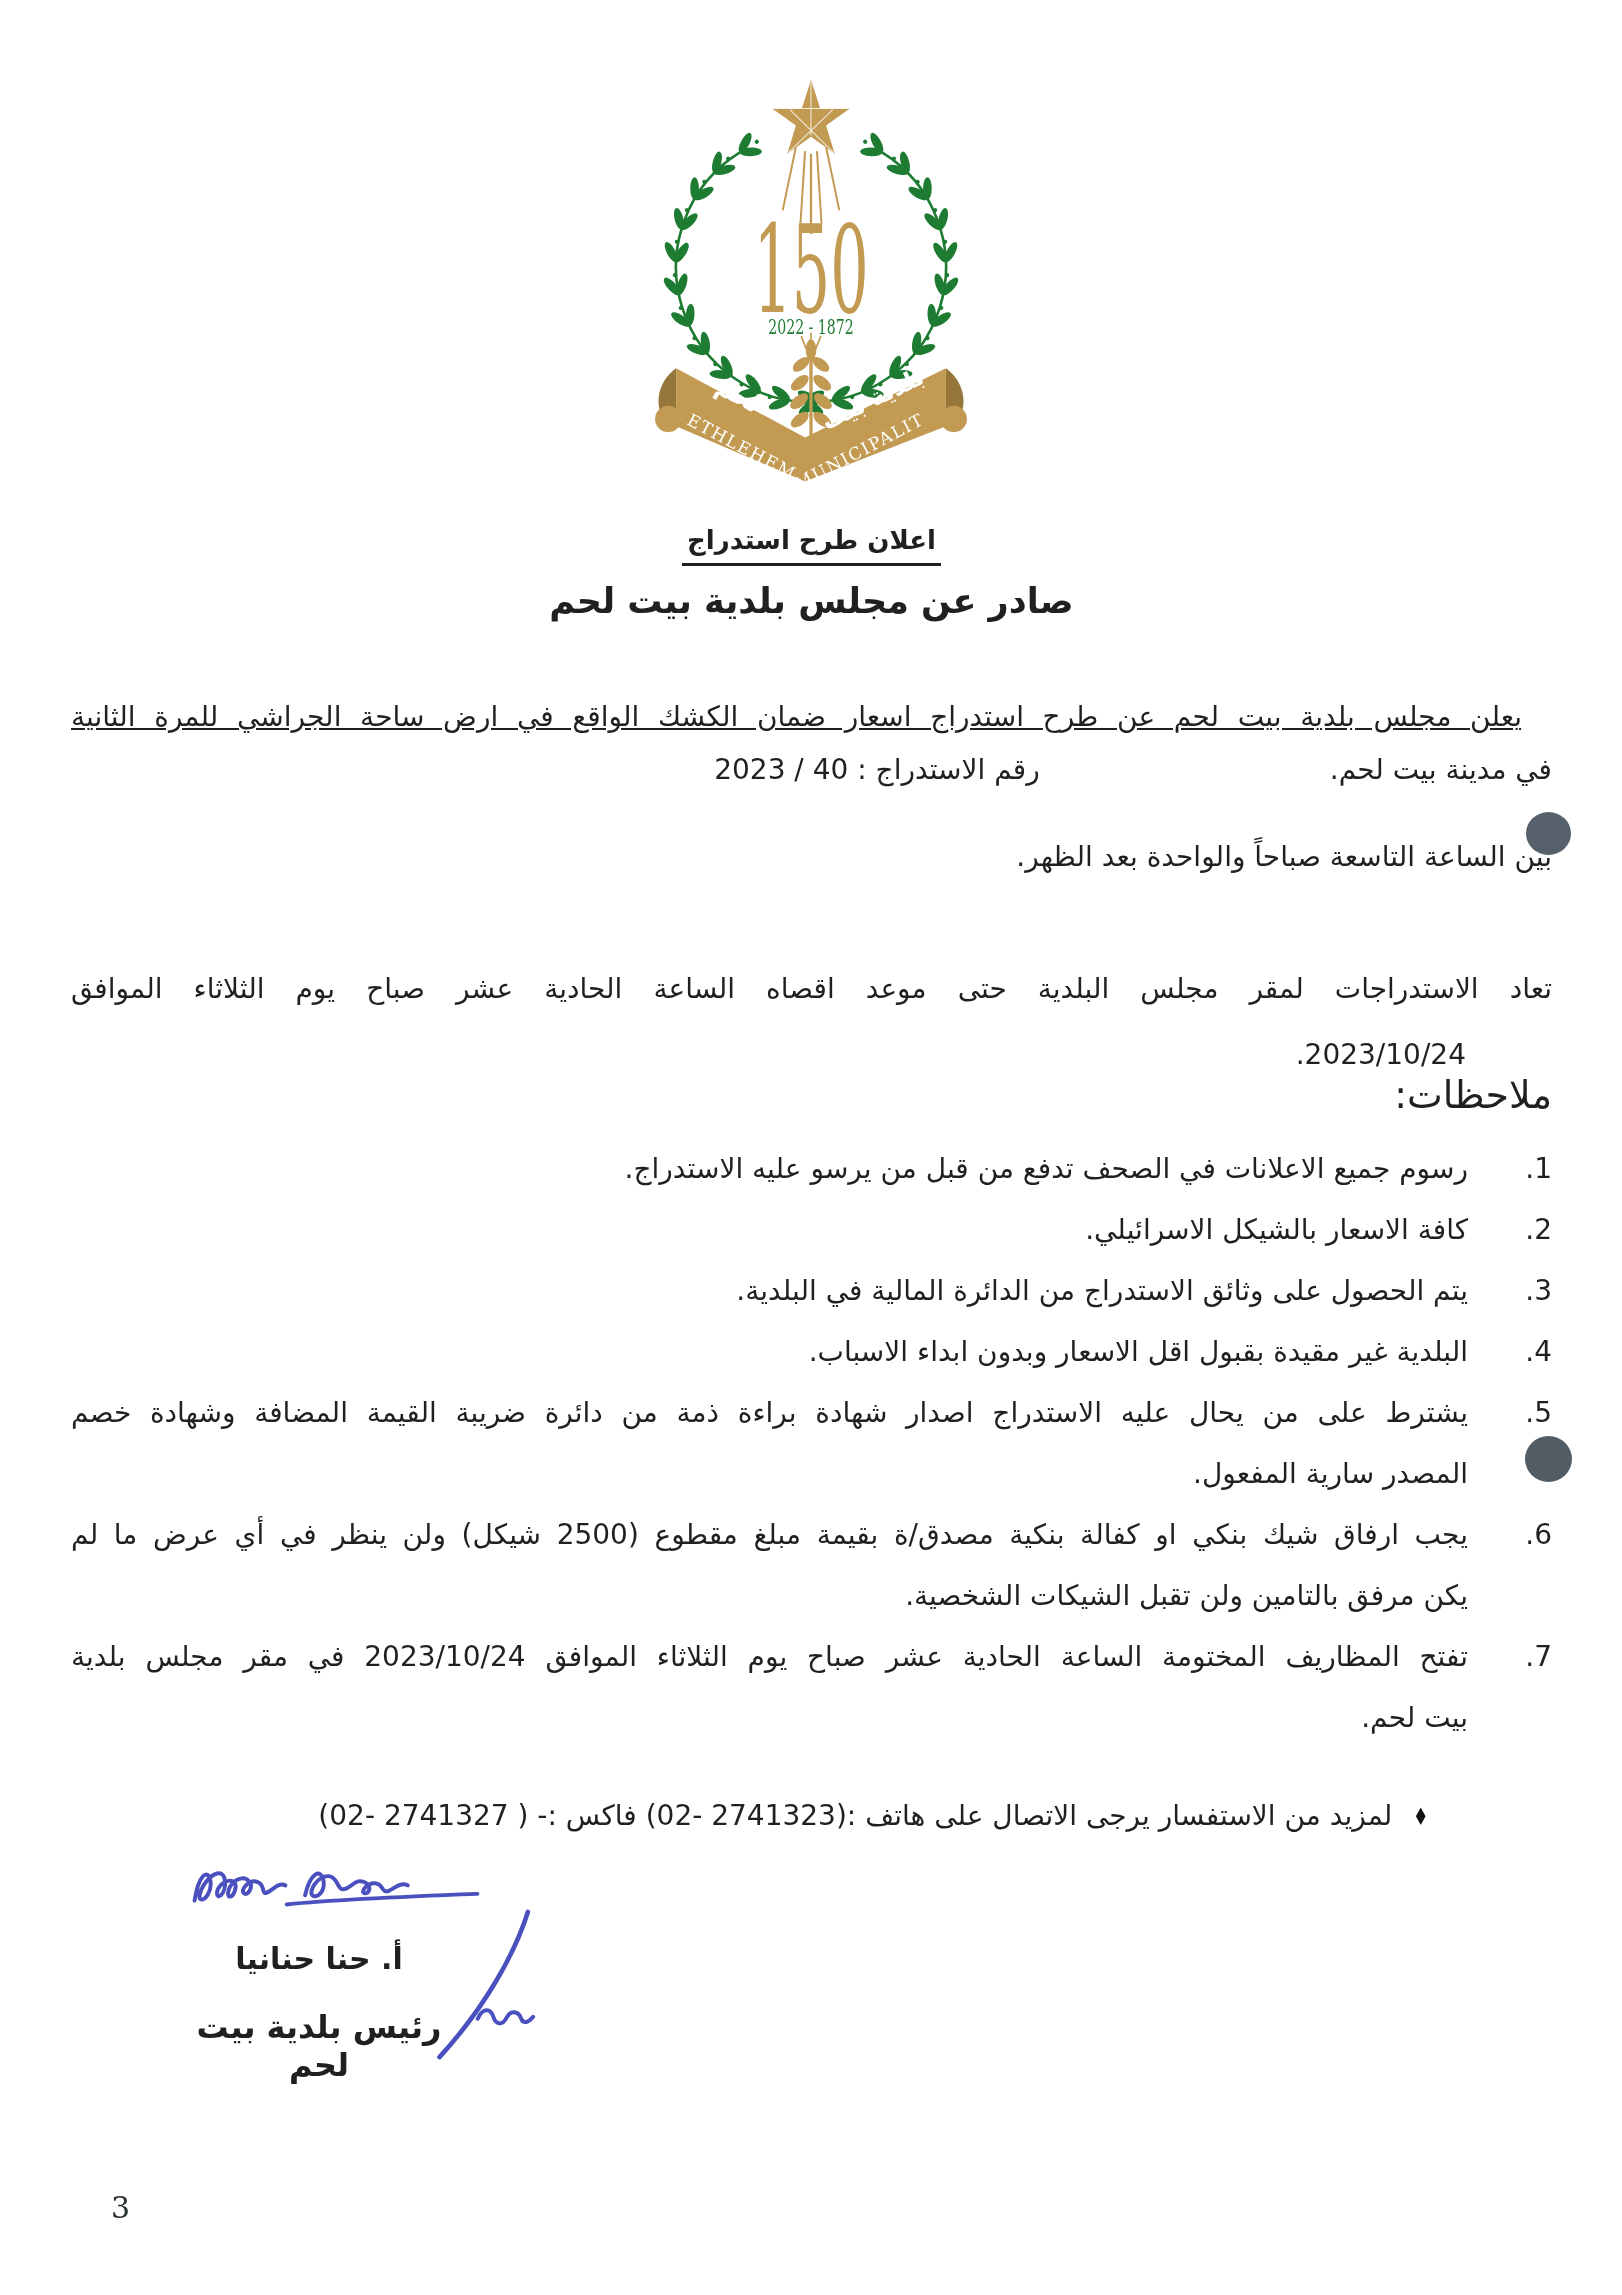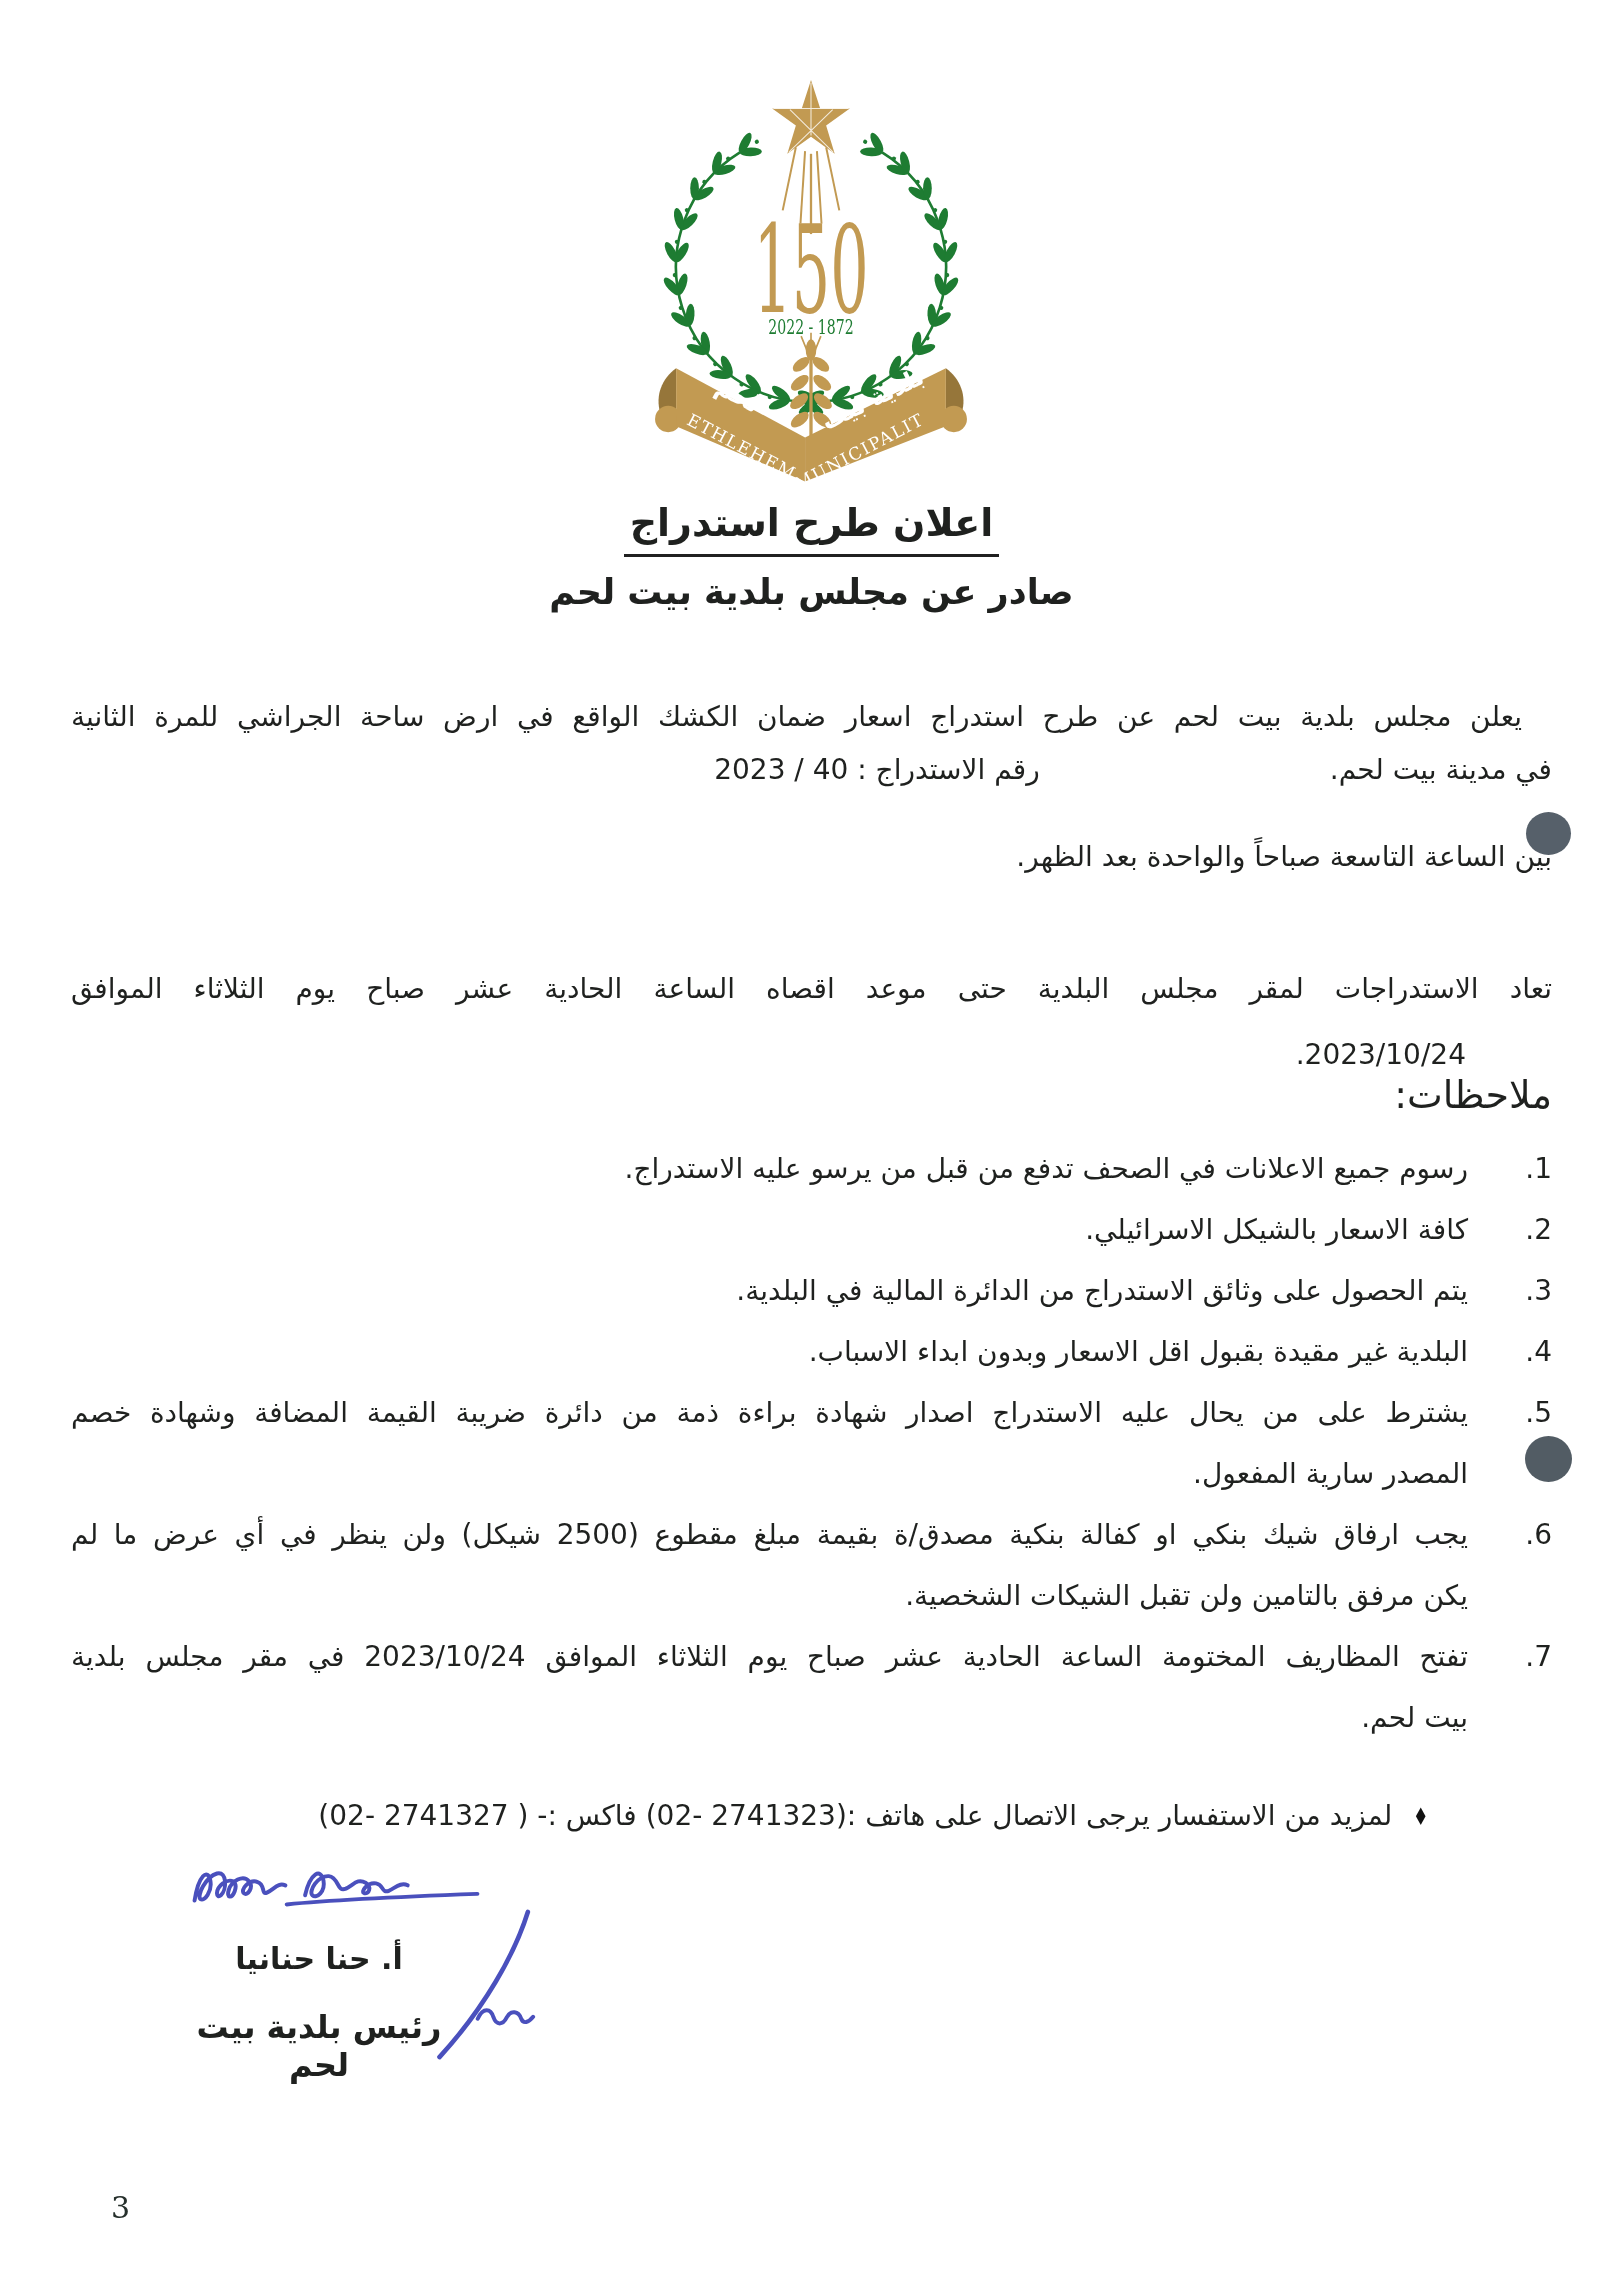--- a/index.html
+++ b/index.html
@@ -7,29 +7,29 @@
     width:1623px;height:2295px;position:relative;background:#ffffff;
     font-family:"DejaVu Sans", sans-serif;color:#1f211f;direction:rtl;overflow:hidden;
   }
   .sheet{position:absolute;inset:0;}
 
   
   .logo{position:absolute;top:63px;left:655px;width:312px;height:431px;}
 
   
   .head{position:absolute;top:500px;left:0;right:0;text-align:center;}
-  .title{display:inline-block;font-size:38px;font-weight:bold;line-height:1.25;
-         border-bottom:3.3px solid #202020;padding:0 5.3px 6.6px;}
+  .title{display:inline-block;font-size:26px;font-weight:bold;line-height:1.25;
+         border-bottom:3.3px solid #202020;padding:0 5.3px 6.6px;margin-top:24px;}
   .subtitle{font-size:35px;font-weight:bold;margin-top:14.5px;}
 
   
   .para{position:absolute;right:71px;left:71px;font-size:28px;}
   .line{text-align:right;white-space:nowrap;}
   .just{text-align:justify;text-align-last:justify;white-space:normal;}
-  .indent{text-indent:30px;}
+  .indent{text-indent:30px;text-decoration:underline;}
   .lh80 .line{line-height:53px;}
   .lh100 .line{line-height:66px;}
   .p1{top:690px;}
   .p2{top:824px;}
   .p3{top:956px;}
   .p1-l2{display:flex;align-items:baseline;}
   .ref-offset{margin-right:290px;}
   .date-line{padding-left:0;padding-right:86px;}
   .notes-label{position:absolute;right:71px;top:1066px;font-size:38px;line-height:58px;}
 

